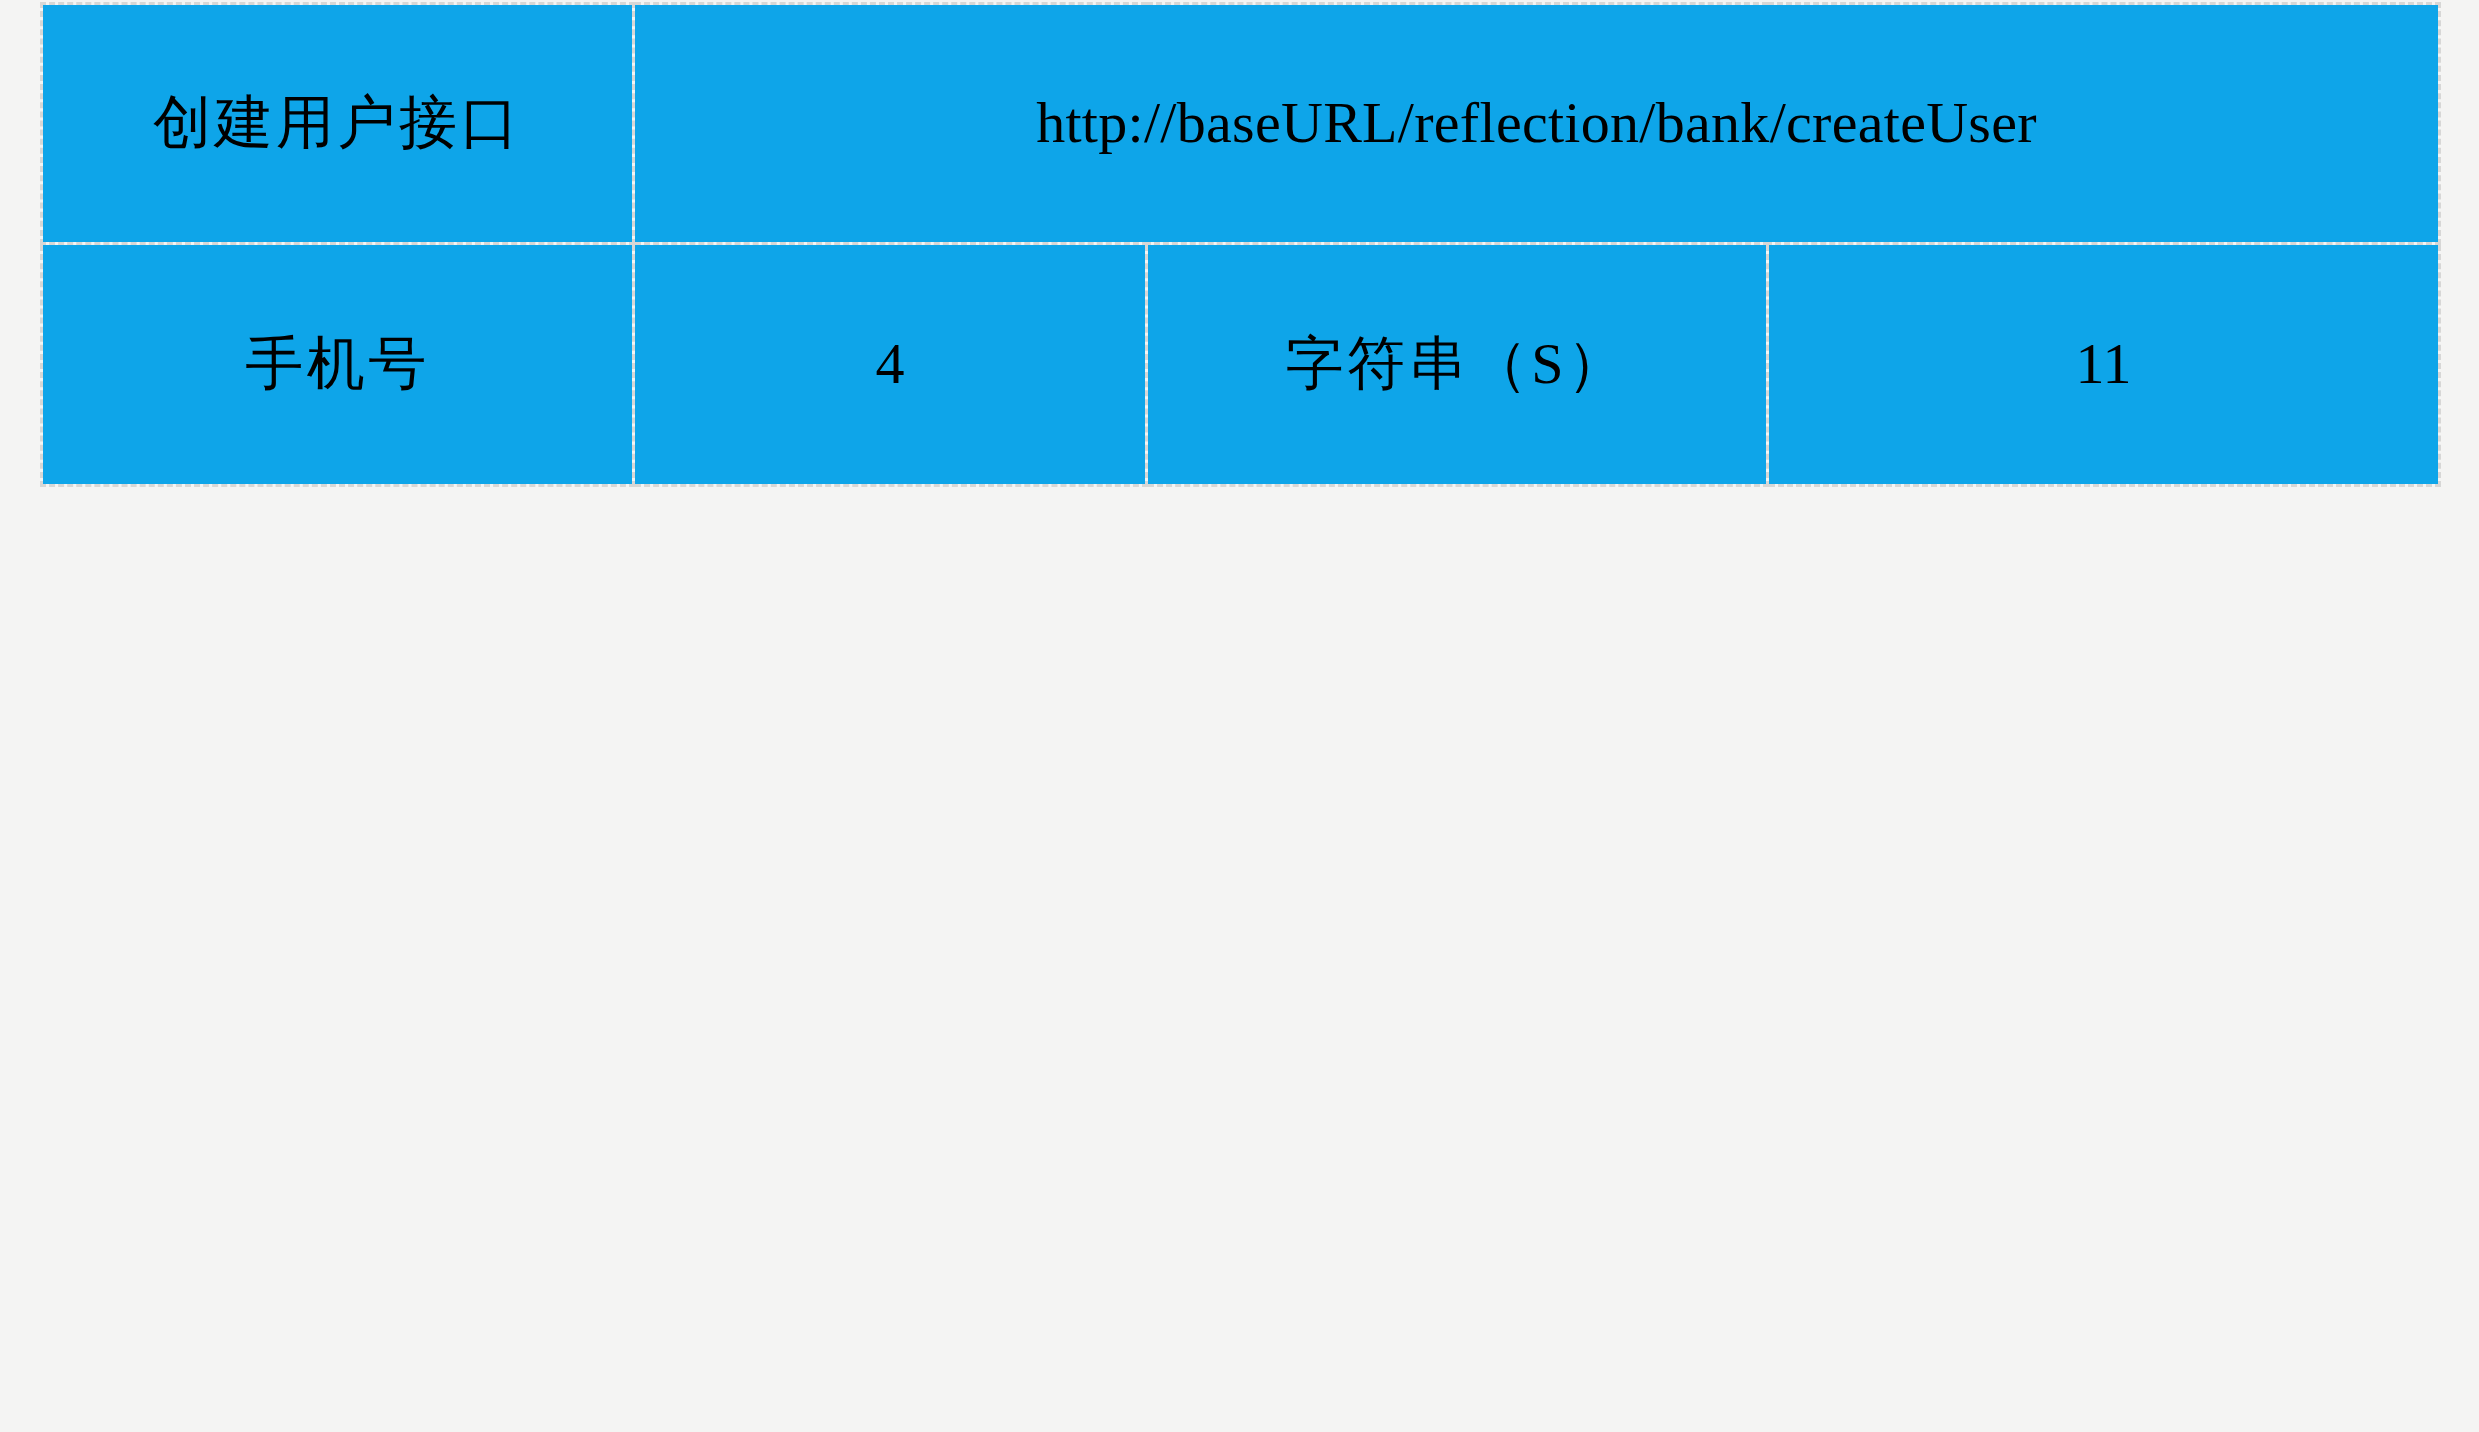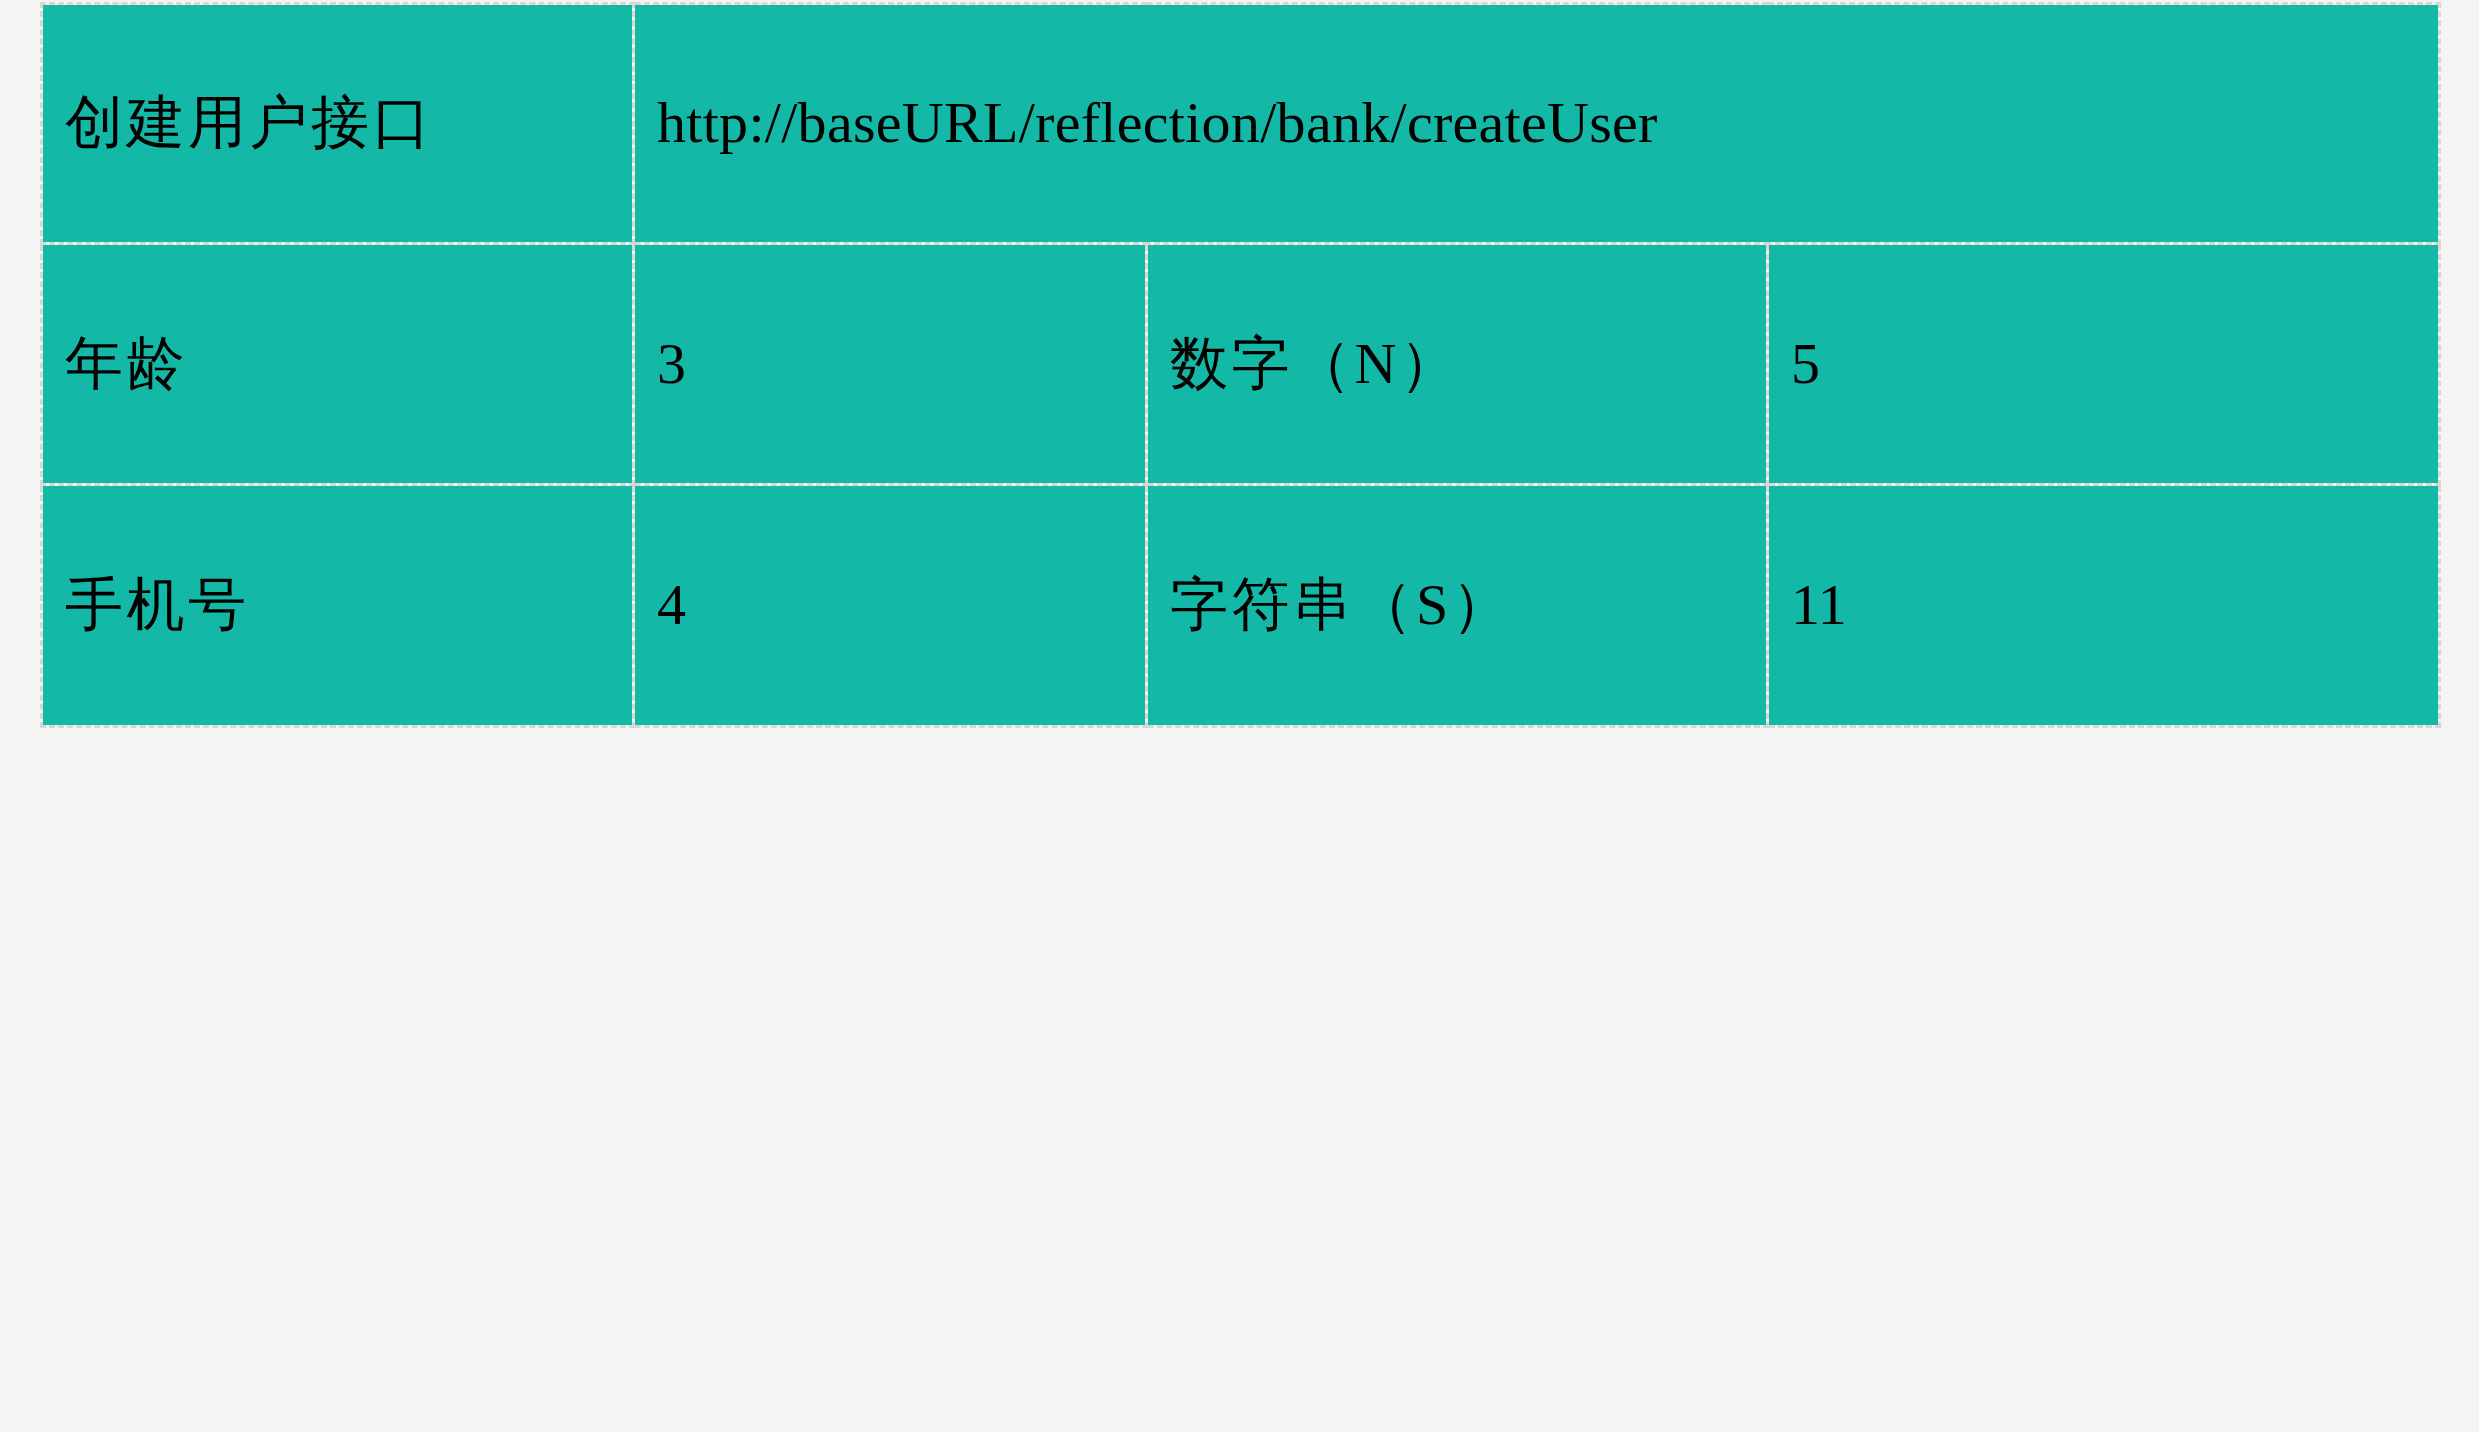--- a/index.html
+++ b/index.html
@@ -29,23 +29,23 @@
     top: 2px;
     width: 2398px;
     border-collapse: collapse;
     table-layout: fixed;
     background: #f4f4f3;
   }
 
   .spec-table td,
   .spec-table th {
     border: 3px dashed #d7d7d6;
-    background: #14b8a6;
+    background: #0ea5e9;
     padding: 0 22px;
-    text-align: left;
+    text-align: center;
     vertical-align: middle;
     font-weight: normal;
     font-size: 58px;
     line-height: 1.05;
     white-space: nowrap;
     overflow: hidden;
     font-family: Liberation Serif, serif;
   }
 
   
@@ -89,26 +89,20 @@
     <tbody>
 
       <tr class="row-title">
         <td class="cjk">创建用户接口</td>
         <td class="latin url-cell" colspan="3">http://baseURL/reflection/bank/createUser</td>
       </tr>
 
 
 
 
-      <tr class="row-data">
-        <td class="cjk">年龄</td>
-        <td class="num">3</td>
-        <td class="cjk">数字（N）</td>
-        <td class="num">5</td>
-      </tr>
 
       <tr class="row-last">
         <td class="cjk">手机号</td>
         <td class="num">4</td>
         <td class="cjk">字符串（S）</td>
         <td class="num">11</td>
       </tr>
 
     </tbody>
   </table>

